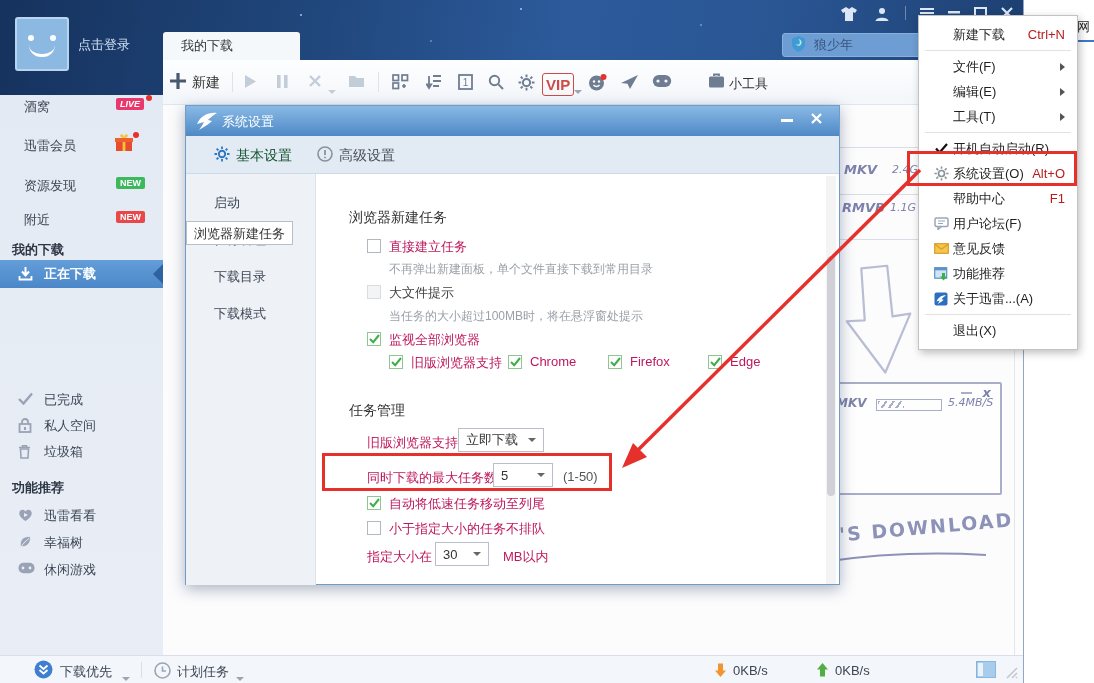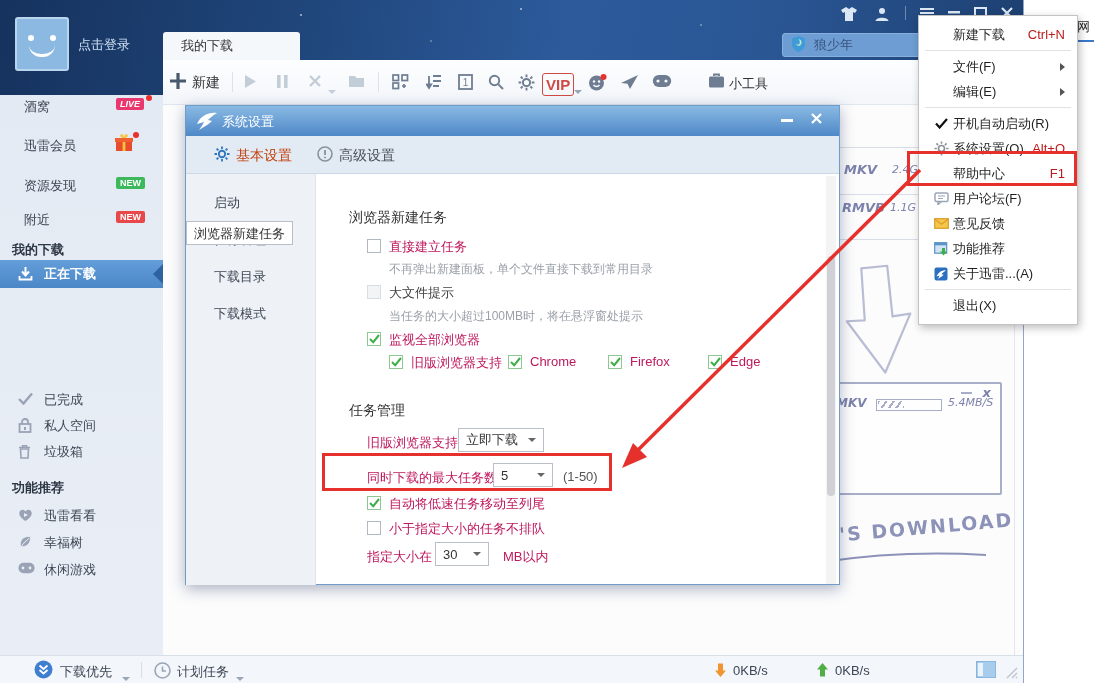--- a/index.html
+++ b/index.html
@@ -464,21 +464,21 @@
     </div>
 
     <div id="dlg-tabs">
       <span class="abs" style="left:28px;top:10px;display:flex;align-items:center;gap:6px;cursor:pointer;">
         <span style="color:#2f78c0;">
           <svg width="16" height="16" viewBox="0 0 16 16">
               <path d="M8 0.5 V3 M8 13 V15.5 M0.5 8 H3 M13 8 H15.5 M2.6 2.6 L4.4 4.4 M11.6 11.6 L13.4 13.4 M13.4 2.6 L11.6 4.4 M4.4 11.6 L2.6 13.4" stroke="currentColor" stroke-width="1.8"></path>
               <circle cx="8" cy="8" r="3.2" fill="none" stroke="currentColor" stroke-width="1.9"></circle>
             </svg>
         </span>
-        <span style="color:#c2410c;font-size:14px;">基本设置</span>
+        <span style="color:#14532d;font-size:14px;">基本设置</span>
       </span>
       <span class="abs" style="left:131px;top:10px;display:flex;align-items:center;gap:6px;cursor:pointer;">
         <span style="color:#8a929c;">
           <svg width="16" height="16" viewBox="0 0 16 16">
               <circle cx="8" cy="8" r="7" fill="none" stroke="currentColor" stroke-width="1.6"></circle>
               <path d="M8 4 V9" stroke="currentColor" stroke-width="1.8"></path>
               <circle cx="8" cy="11.5" r="1" fill="currentColor"></circle>
             </svg>
         </span>
         <span style="color:#4a4f57;font-size:14px;">高级设置</span>
@@ -581,20 +581,25 @@
     <div class="mi">
       <span class="mi-ic"></span>
       <span class="mi-label">文件(F)</span>
       <span class="mi-sub"></span>
     </div>
     <div class="mi">
       <span class="mi-ic"></span>
       <span class="mi-label">编辑(E)</span>
       <span class="mi-sub"></span>
     </div>
+    <div class="mi">
+      <span class="mi-ic"></span>
+      <span class="mi-label">工具(T)</span>
+      <span class="mi-sub"></span>
+    </div>
     <div class="msep"></div>
     <div class="mi">
       <span class="mi-ic">
         <svg width="13" height="11" viewBox="0 0 13 11">
             <path d="M1 5.5 L4.6 9.5 L12 1" stroke="#111" stroke-width="2.2" fill="none"></path>
           </svg>
       </span>
       <span class="mi-label">开机自动启动(R)</span>
     </div>
     <div class="mi">

